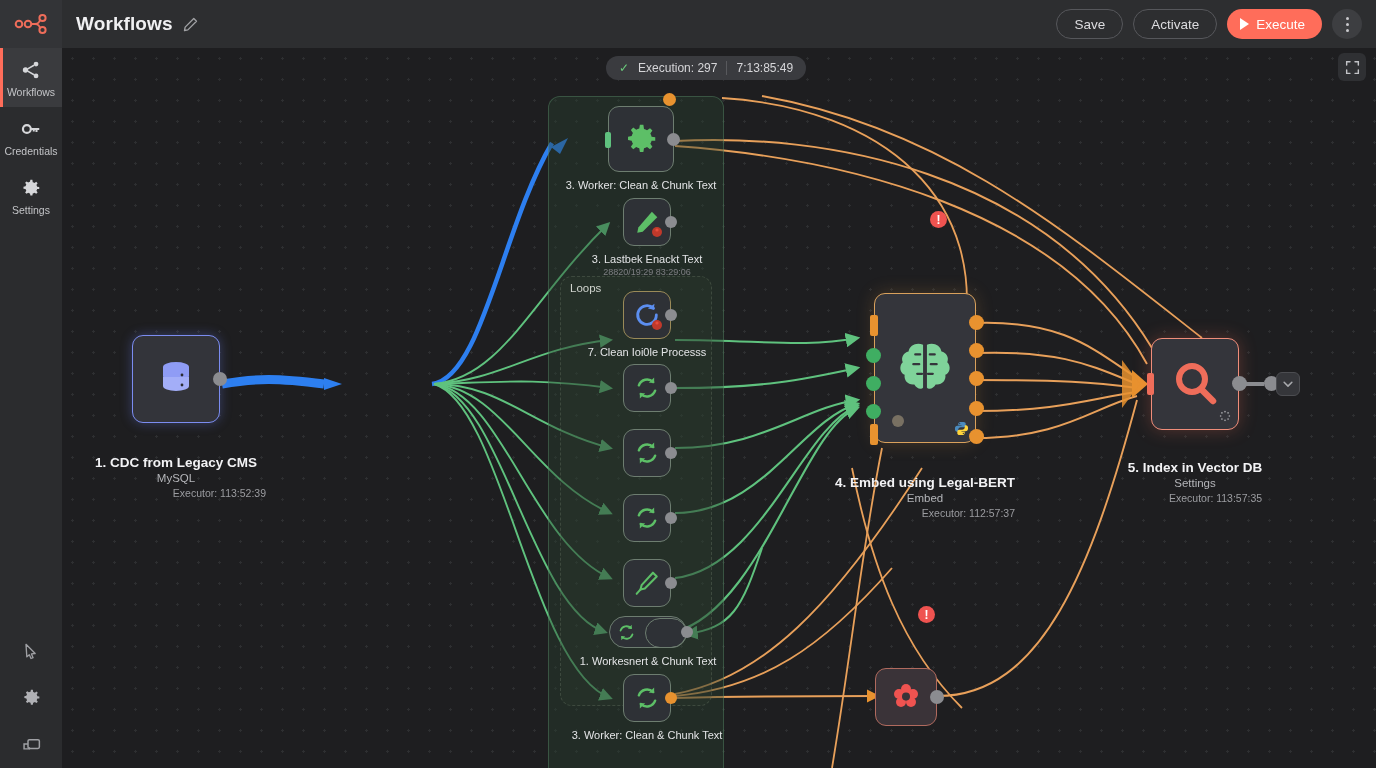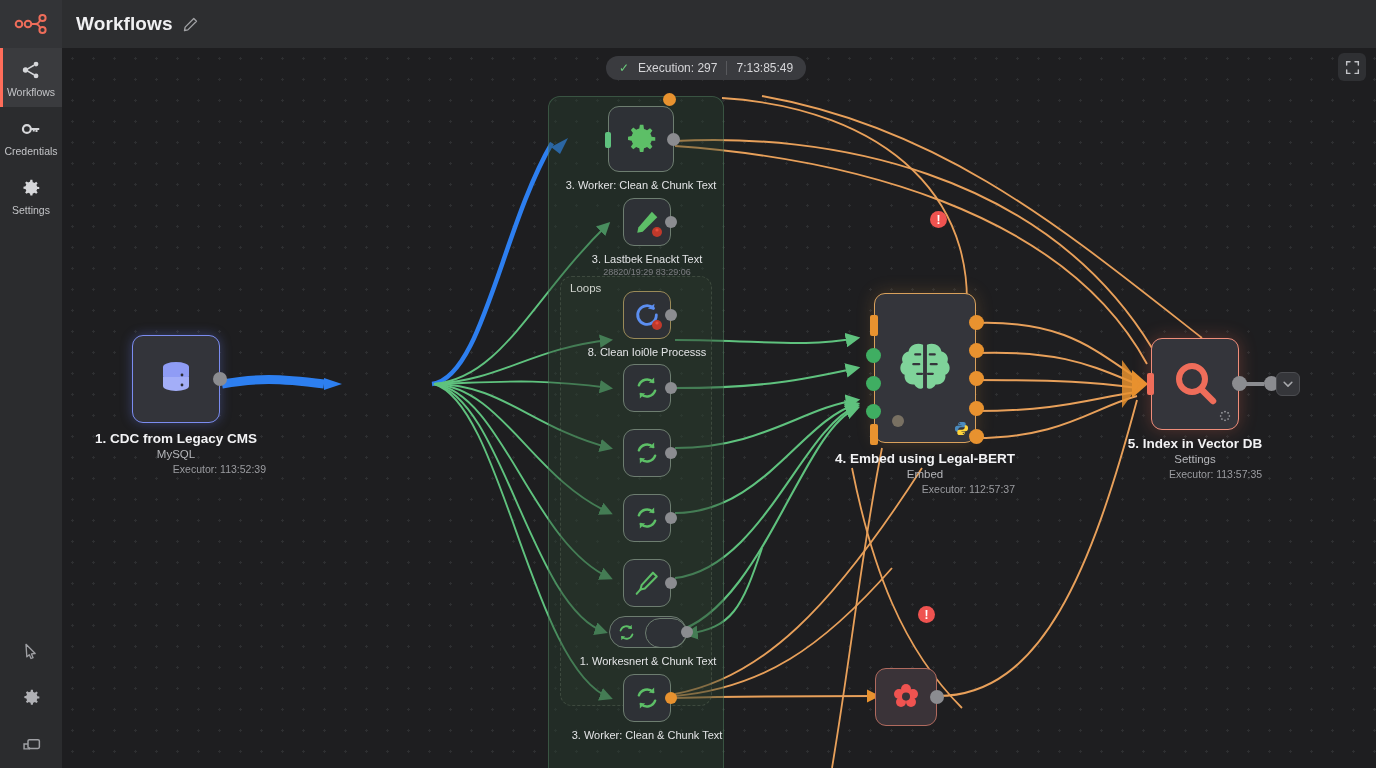--- a/index.html
+++ b/index.html
@@ -119,21 +119,21 @@
   
   .node { position: absolute; z-index: 20; }
   .node-box {
     position: relative; border-radius: 11px; background: #33343a;
     display: flex; align-items: center; justify-content: center;
   }
   .node-label {
     position: absolute; left: 50%; transform: translateX(-50%);
     text-align: center; white-space: nowrap;
   }
-  .nl-title { color: #f2f2f4; font-size: 13.5px; font-weight: 600; line-height: 16px; }
+  .nl-title { color: #f2f2f4; font-size: 13.5px; font-weight: 600; line-height: 16px; margin-top: 24px; }
   .nl-title.wrap { white-space: normal; width: 180px; }
   .nl-sub { color: #b4b5b9; font-size: 11.5px; line-height: 15px; }
   .nl-exec { color: #9b9ca0; font-size: 10.5px; line-height: 14px; text-align: right; }
   .nl-small { color: #e3e4e6; font-size: 11px; line-height: 14px; }
   .nl-tiny { color: #7e7f83; font-size: 9px; line-height: 12px; }
 
   .port {
     position: absolute; border-radius: 50%; background: #8b8c90;
   }
   .port-rect { position: absolute; border-radius: 2px; }
@@ -171,20 +171,33 @@
         <path d="M17 11 h4 a5 5 0 0 0 5 -5 M17 11 h4 a5 5 0 0 1 5 5" fill="none" stroke="#ef6d5a" stroke-width="2"></path>
         <circle cx="28.5" cy="5" r="3.1" fill="none" stroke="#ef6d5a" stroke-width="2"></circle>
         <circle cx="28.5" cy="17" r="3.1" fill="none" stroke="#ef6d5a" stroke-width="2"></circle>
       </svg>
     </div>
     <div class="title-wrap">
       <span class="wf-title">Workflows</span>
       <svg class="pencil" viewBox="0 0 16 16">
         <path d="M11.5 1.6 14.4 4.5 5.2 13.7 1.6 14.4 2.3 10.8z" fill="none" stroke="#c7c8cb" stroke-width="1.4" stroke-linejoin="round"></path>
       </svg>
+    </div>
+    <div class="topbar-right">
+      <button class="btn-ghost">Save</button>
+      <button class="btn-ghost">Activate</button>
+      <button class="btn-exec">
+        <span class="play-tri"></span>
+        <span>Execute</span>
+      </button>
+      <div class="kebab">
+          <i></i>
+          <i></i>
+          <i></i>
+        </div>
     </div>
   </div>
 
   <div class="sidebar">
     <div class="side-item active">
       <svg width="22" height="22" viewBox="0 0 24 24">
         <circle cx="17.5" cy="5.5" r="2.6" fill="#d6d7da"></circle>
         <circle cx="17.5" cy="18.5" r="2.6" fill="#d6d7da"></circle>
         <circle cx="6" cy="12" r="2.9" fill="#d6d7da"></circle>
         <path d="M8.4 10.7 15.3 6.8 M8.4 13.3 15.3 17.2" stroke="#d6d7da" stroke-width="1.7"></path>
@@ -374,21 +387,21 @@
           <path d="M20 12a8 8 0 11-2.4-5.7" fill="none" stroke="#5c8ef0" stroke-width="2.4" stroke-linecap="round"></path>
           <path d="M18.4 2.4 L17.8 7.4 L12.8 6.4 Z" fill="#5c8ef0"></path>
         </svg>
         <svg class="badge-dot" width="11" height="11" viewBox="0 0 12 12">
           <circle cx="6" cy="6" r="5" fill="#c0392b"></circle>
           <circle cx="6" cy="4" r="1.6" fill="#e74c3c"></circle>
         </svg>
       </div>
       <div class="port" style="width:12px;height:12px;right:-6px;top:18px;"></div>
       <div class="node-label" style="top:54px;">
-        <div class="nl-small">8. Clean Ioi0le Processs</div>
+        <div class="nl-small">7. Clean Ioi0le Processs</div>
       </div>
     </div>
 
     <div class="node" style="left:561px; top:316px;">
       <div class="node-box" style="width:48px;height:48px;border:1px solid #6d7d70;background:#2e3136;">
         <svg width="26" height="26" viewBox="0 0 24 24">
           <path d="M4.5 9.5a8 8 0 0113.2-3M19.5 14.5a8 8 0 01-13.2 3" fill="none" stroke="#5dbf67" stroke-width="2.3" stroke-linecap="round"></path>
           <path d="M18.6 2.3 L18.6 7.2 L13.7 7.2 Z M5.4 21.7 L5.4 16.8 L10.3 16.8 Z" fill="#5dbf67"></path>
         </svg>
       </div>

